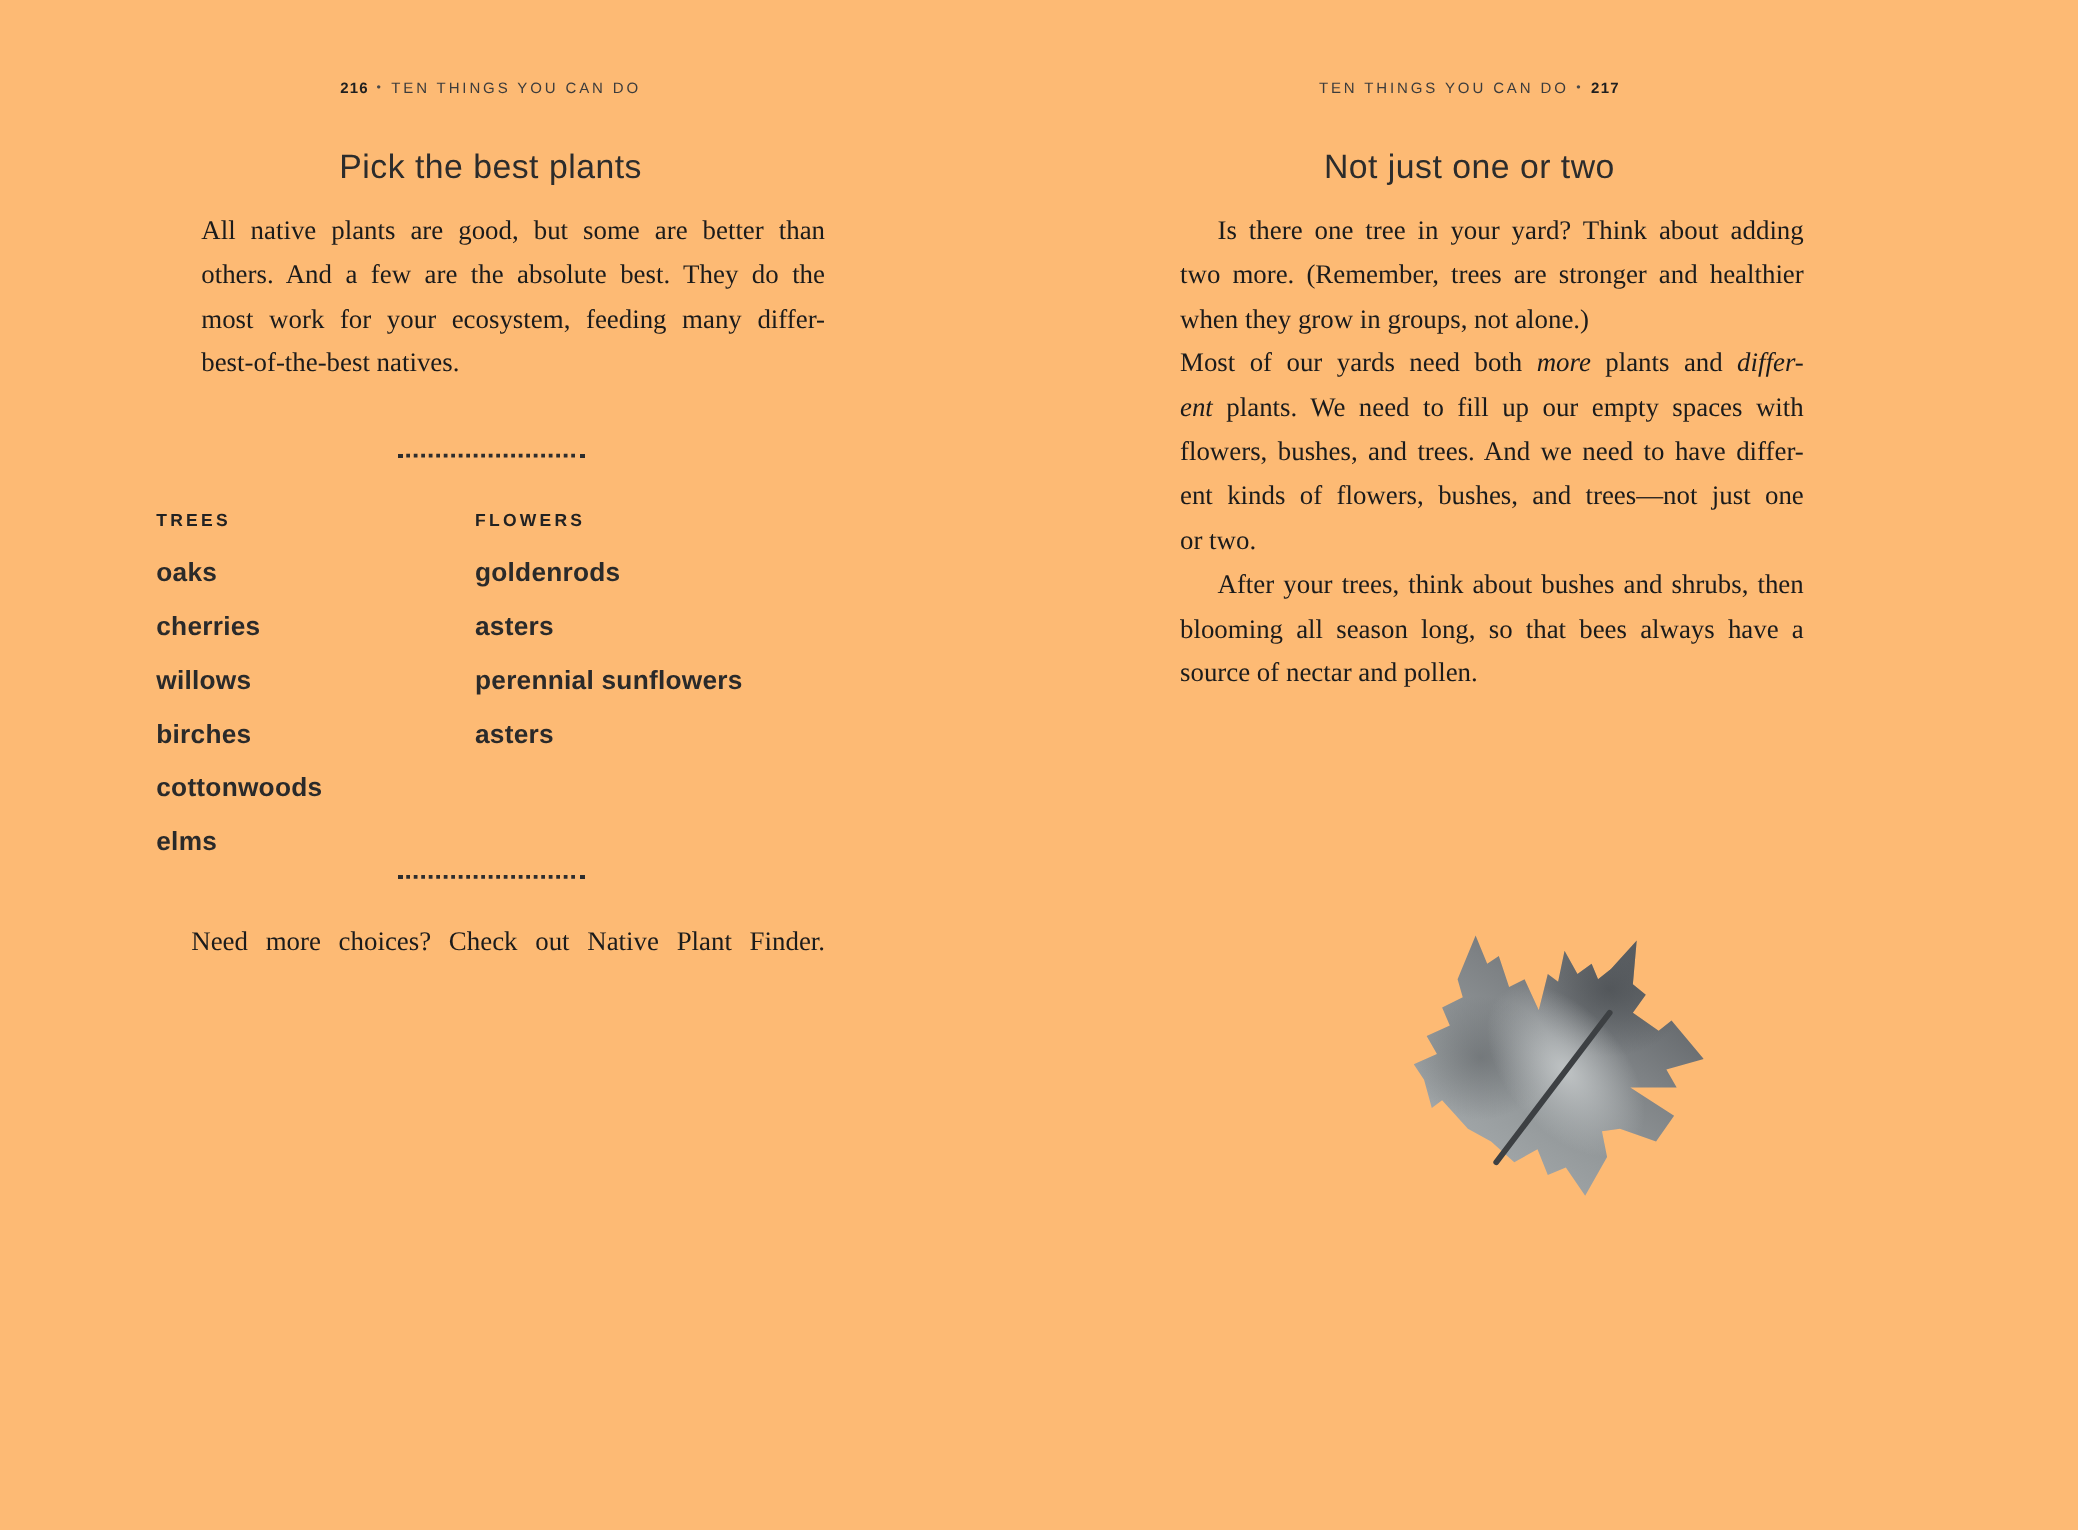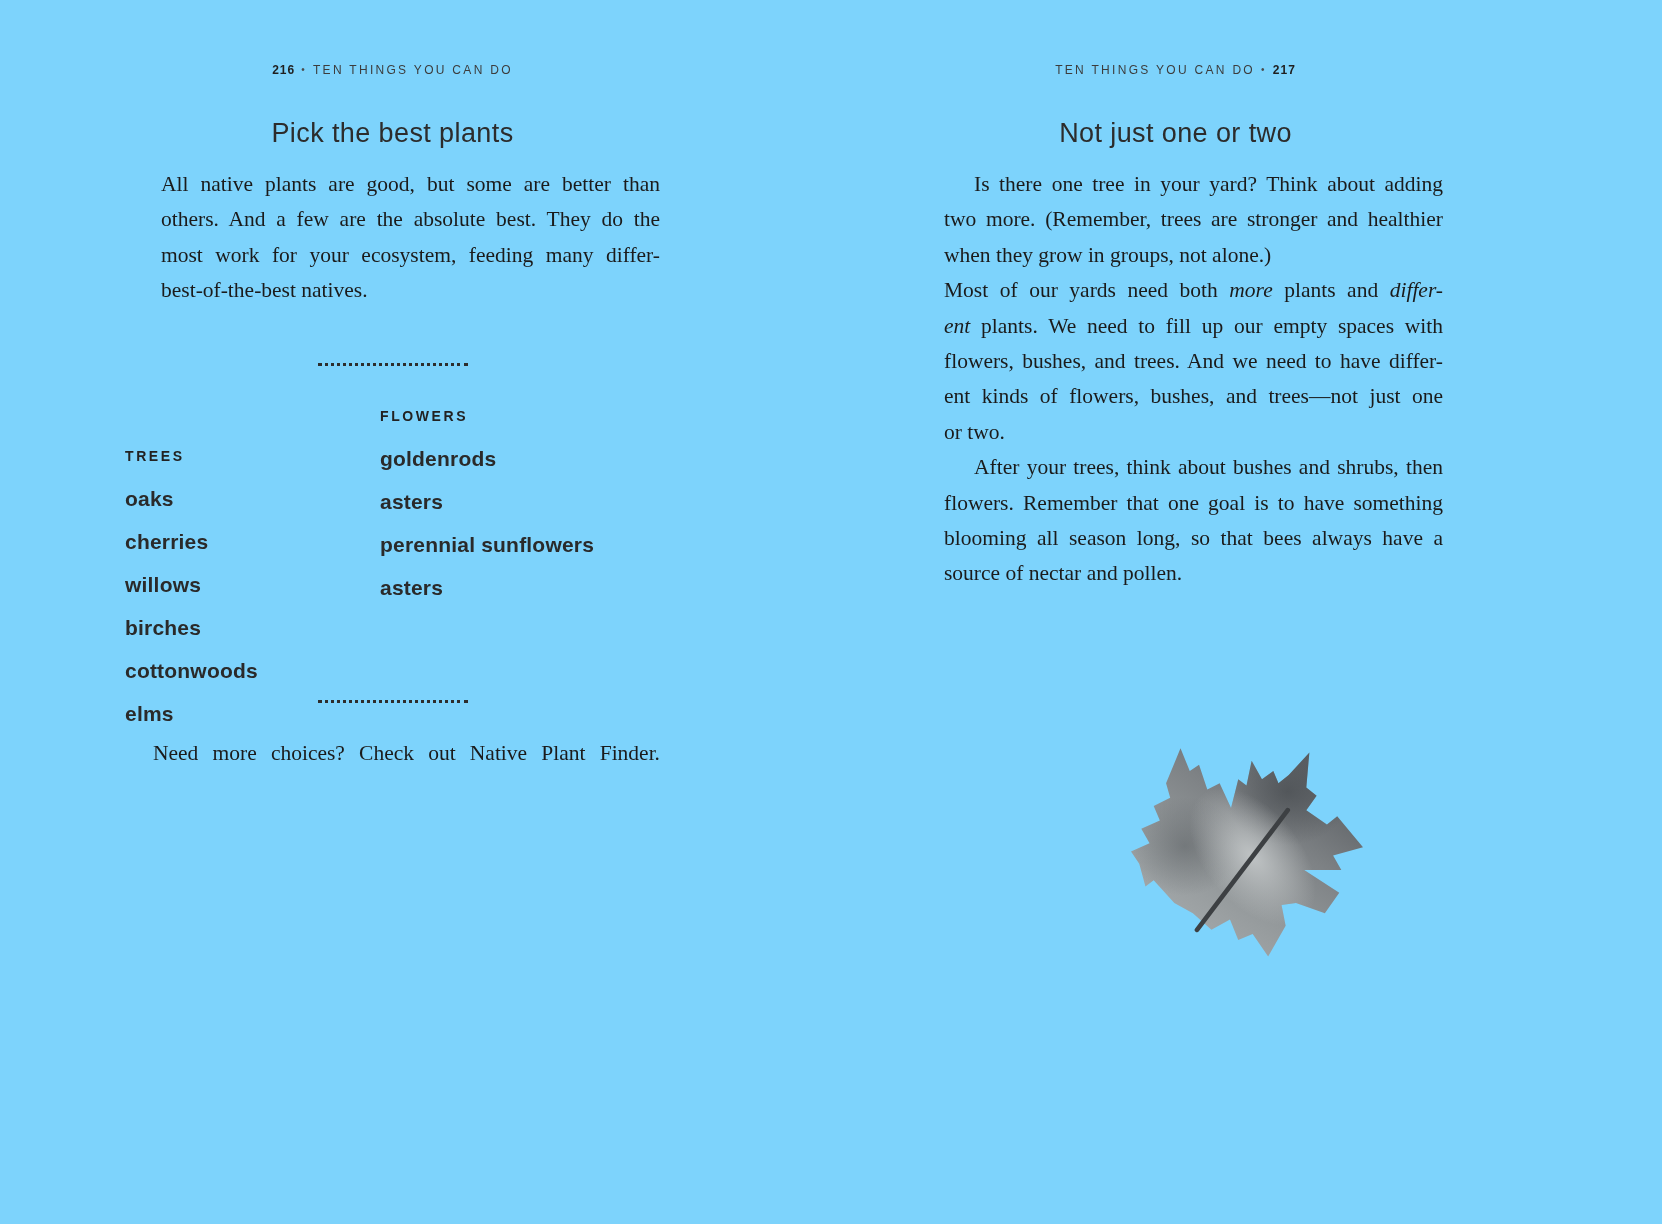--- a/index.html
+++ b/index.html
@@ -1,18 +1,18 @@
 <!DOCTYPE html>
 <html><head>
 <meta charset="utf-8">
 <style>
   * { margin:0; padding:0; box-sizing:border-box; }
   html,body { background:#ffffff; }
   .spread {
-    position:relative; width:1662px; height:1224px; background:#7dd3fc;
+    position:relative; width:1662px; height:1224px; background:#fdba74;
     overflow:hidden; font-family:"Liberation Serif", serif; color:#1d1d1d;
   }
   .page { position:absolute; top:0; width:831px; height:1224px; }
   .page.left  { left:0; }
   .page.right { left:831px; }
 
   
   .runhead {
     position:absolute; top:63px; width:535px; text-align:center;
     font-family:"Liberation Sans", sans-serif; font-size:12px;
@@ -54,21 +54,21 @@
     border-top:3.4px dotted #2d2d2d;
   }
   .dotline.one { top:363px; }
   .dotline.two { top:700px; }
 
   
   .lists {
     position:absolute; left:125px; top:405px; width:535px; display:flex;
     font-family:"Liberation Sans", sans-serif;
   }
-  .list-col.trees   { width:255px;margin-top:40px; }
+  .list-col.trees   { width:255px; }
   .list-col.flowers { width:280px; }
   .list-header {
     font-size:14px; font-weight:bold; letter-spacing:2.6px; color:#222222;
     line-height:22px; margin-bottom:10px;
   }
   .list-item {
     font-size:21px; font-weight:700; color:#2a2a2a; line-height:43px;
     letter-spacing:0.2px;
   }
 
@@ -149,21 +149,20 @@
         </div>
       <div>
           <div class="line"><span>Most of our yards need both </span><i>more</i><span> plants and </span><i>differ-</i></div>
           <div class="line"><i>ent</i><span> plants. We need to fill up our empty spaces with</span></div>
           <div class="line"><span>flowers, bushes, and trees. And we need to have differ-</span></div>
           <div class="line"><span>ent kinds of flowers, bushes, and trees—not just one</span></div>
           <div class="line last"><span>or two.</span></div>
         </div>
       <div>
           <div class="line indent"><span>After your trees, think about bushes and shrubs, then</span></div>
-          <div class="line"><span>flowers. Remember that one goal is to have something</span></div>
           <div class="line"><span>blooming all season long, so that bees always have a</span></div>
           <div class="line last"><span>source of nectar and pollen.</span></div>
         </div>
     </div>
 
     <div class="leaf-wrap">
       <svg viewBox="0 0 225 205">
         <defs>
           <linearGradient id="leafGrad" x1="0.85" y1="0.1" x2="0.15" y2="0.95">
             <stop offset="0" stop-color="#5b5f63"></stop>

